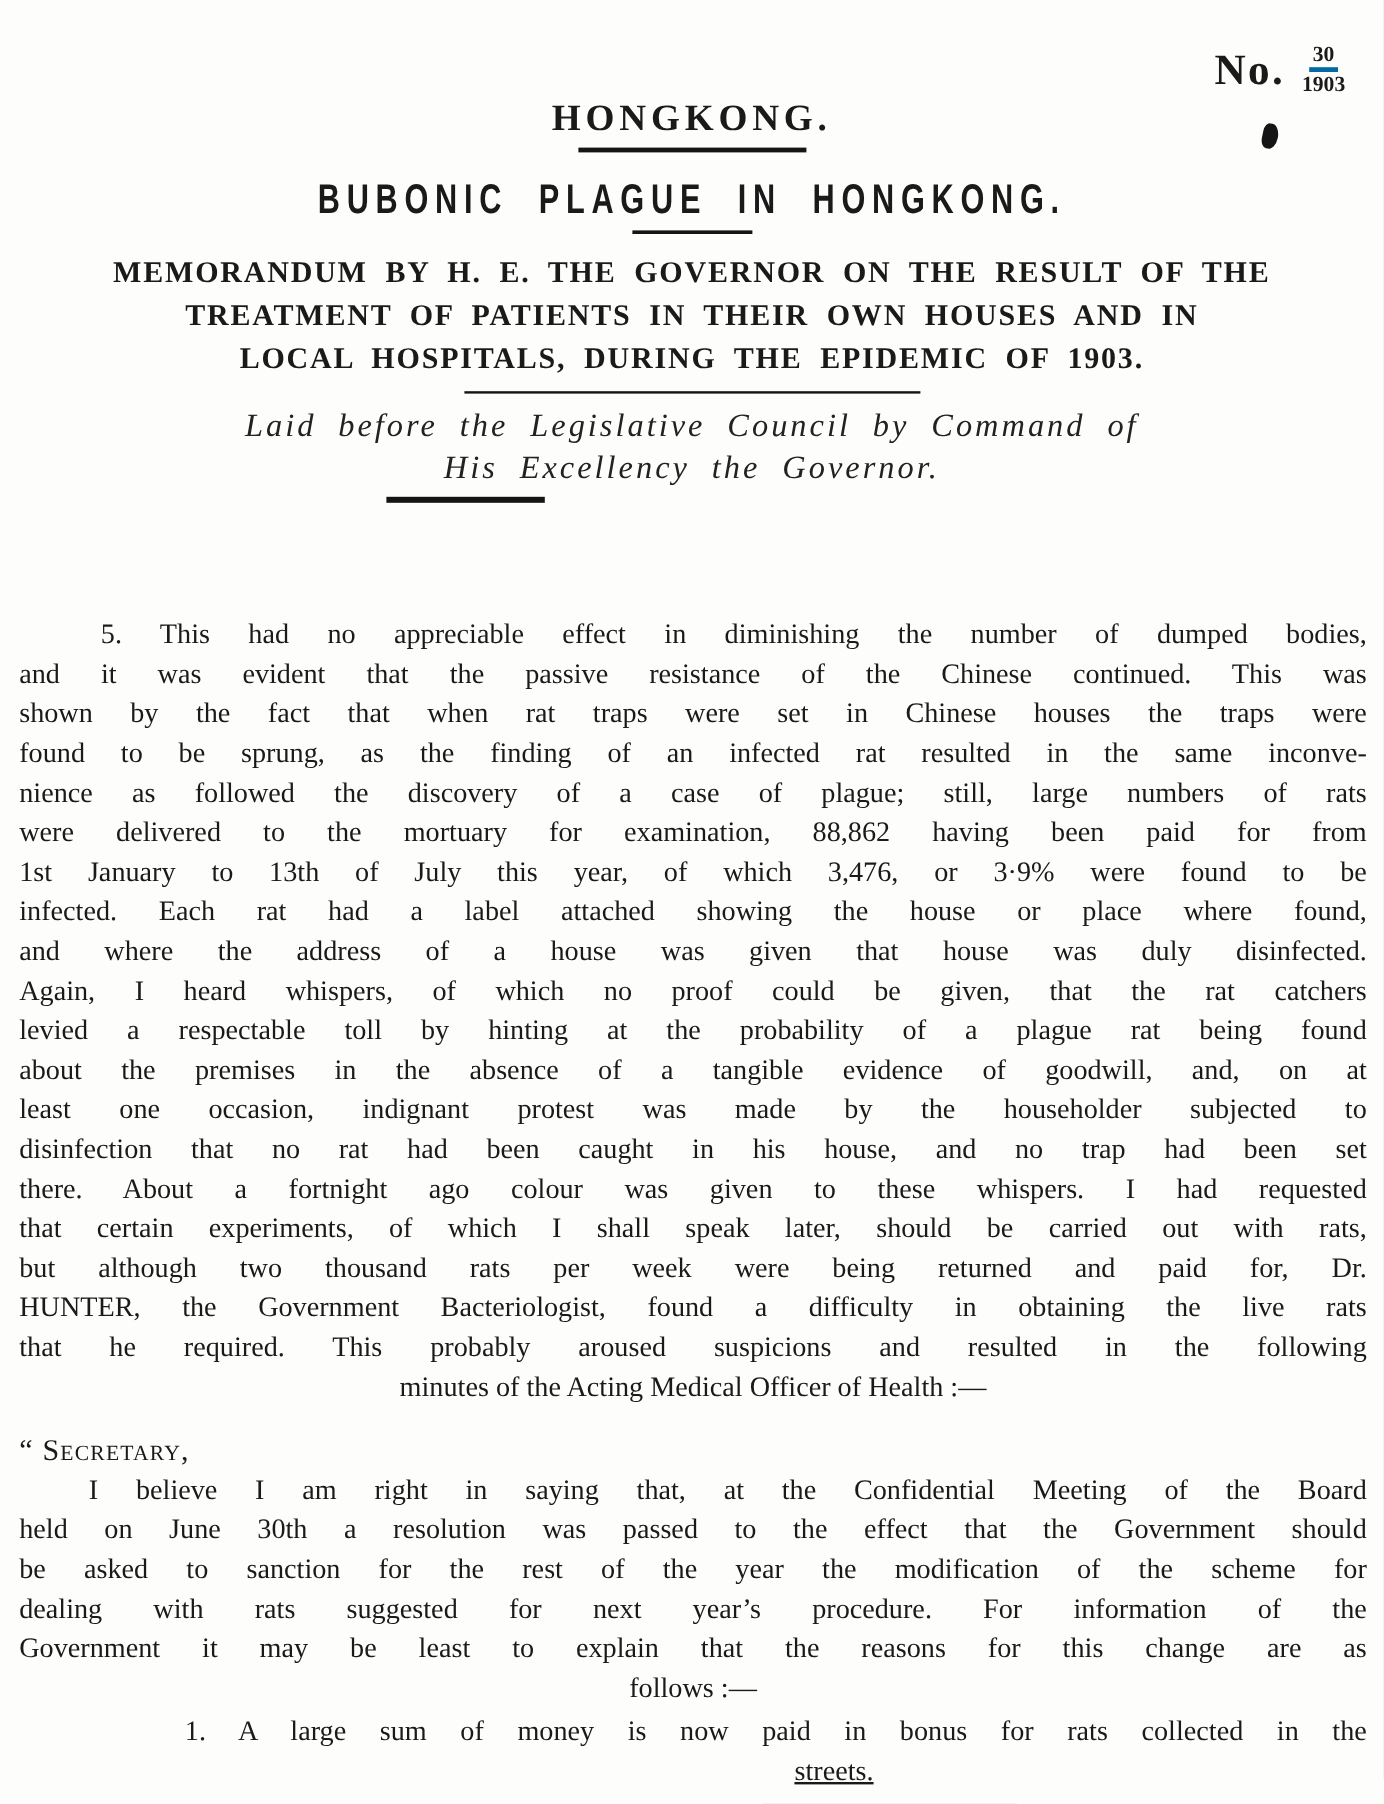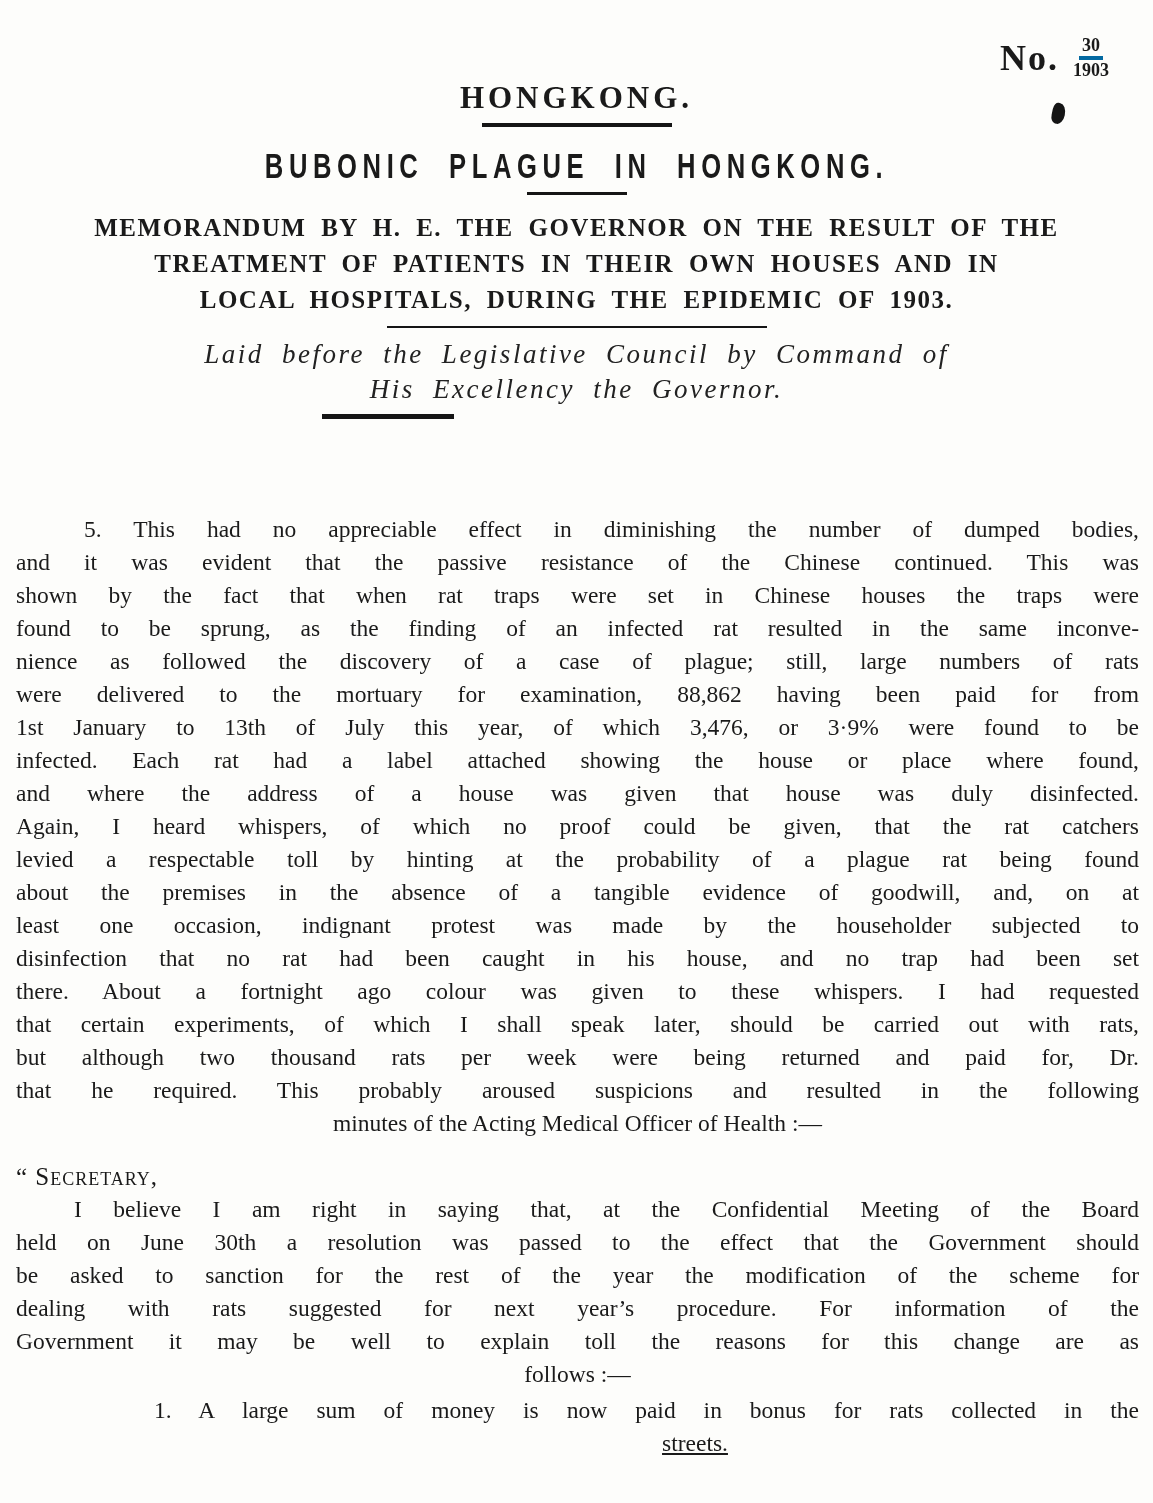--- a/index.html
+++ b/index.html
@@ -12,21 +12,21 @@
     box-sizing: border-box;
     padding-top: 80px;
     color: #1a1a1a;
     font-family: "Liberation Serif", "DejaVu Serif", serif;
     overflow: hidden;
   }
   
   .doc-no {
     position: absolute;
     top: 36px;
-    right: 44px;
+    right: 32px;
     display: flex;
     align-items: center;
     font-weight: 700;
   }
   .no-label { font-size: 36px; letter-spacing: 2px; }
   .frac {
     display: inline-flex;
     flex-direction: column;
     align-items: center;
     margin-left: 14px;
@@ -156,32 +156,33 @@
         <div class="line jl">infected.  Each rat had a label attached showing the house or place where found,</div>
         <div class="line jl">and where the address of a house was given that house was duly disinfected.</div>
         <div class="line jl">Again, I heard whispers, of which no proof could be given, that the rat catchers</div>
         <div class="line jl">levied a respectable toll by hinting at the probability of a plague rat being found</div>
         <div class="line jl">about the premises in the absence of a tangible evidence of goodwill, and, on at</div>
         <div class="line jl">least one occasion, indignant protest was made by the householder subjected to</div>
         <div class="line jl">disinfection that no rat had been caught in his house, and no trap had been set</div>
         <div class="line jl">there.  About a fortnight ago colour was given to these whispers.  I had requested</div>
         <div class="line jl">that certain experiments, of which I shall speak later, should be carried out with rats,</div>
         <div class="line jl">but although two thousand rats per week were being returned and paid for, Dr.</div>
+        <div class="line jl">HUNTER, the Government Bacteriologist, found a difficulty in obtaining the live rats</div>
         <div class="line jl">that he required.  This probably aroused suspicions and resulted in the following</div>
         <div class="line ll">minutes of the Acting Medical Officer of Health :—</div>
       </div>
 
     <div class="salutation">“ Secretary,</div>
 
     <div class="para belief">
         <div class="line jl fl">I believe I am right in saying that, at the Confidential Meeting of the Board</div>
         <div class="line jl">held on June 30th a resolution was passed to the effect that the Government should</div>
         <div class="line jl">be asked to sanction for the rest of the year the modification of the scheme for</div>
         <div class="line jl">dealing with rats suggested for next year’s procedure.  For information of the</div>
-        <div class="line jl">Government it may be well to explain toll the reasons for this change are as</div>
+        <div class="line jl">Government it may be least to explain that the reasons for this change are as</div>
         <div class="line ll">follows :—</div>
       </div>
 
     <div class="list">
         <div class="line jl fl">1.  A large sum of money is now paid in bonus for rats collected in the</div>
         <div class="line ll">streets.</div>
       </div>
   </div>
 
 </div>

